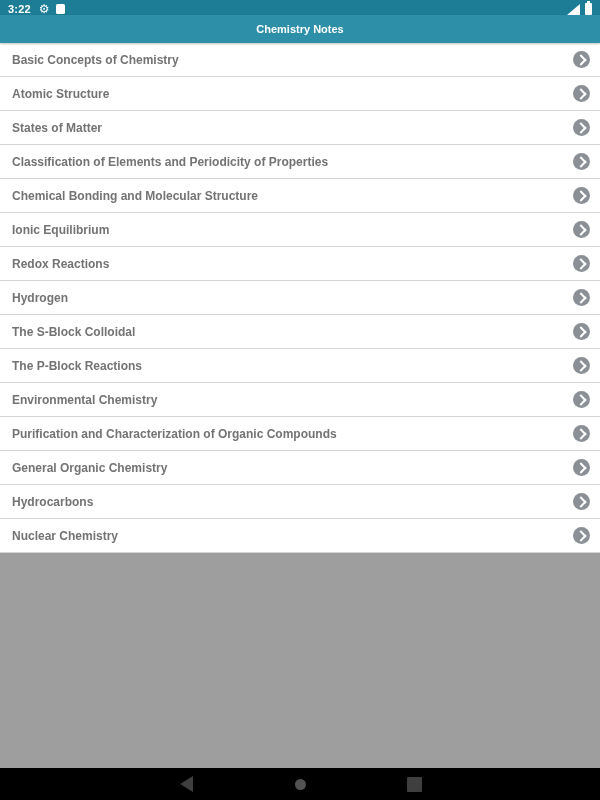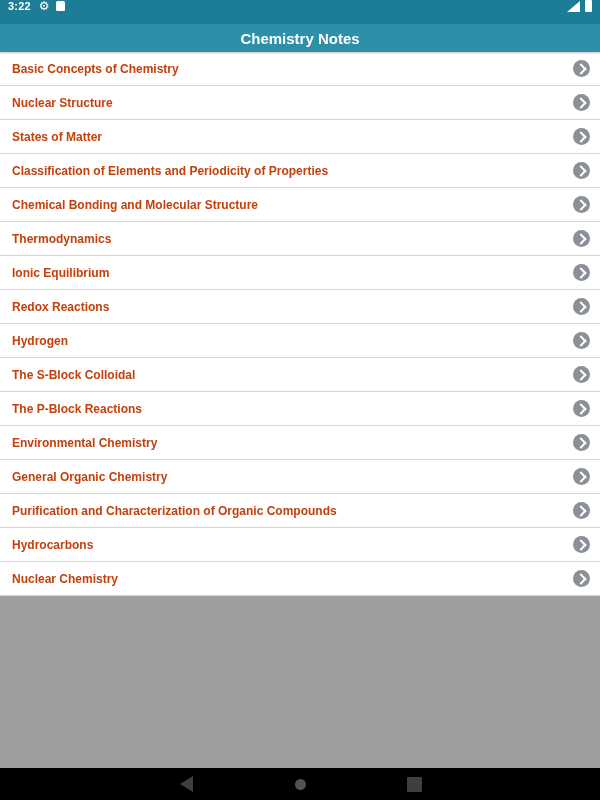--- a/index.html
+++ b/index.html
@@ -5,22 +5,22 @@
   * { margin:0; padding:0; box-sizing:border-box; }
   html,body { width:600px; height:800px; overflow:hidden; }
   body {
     font-family:"Liberation Sans","DejaVu Sans",sans-serif;
     background:#9e9e9e;
     display:flex; flex-direction:column;
   }
 
   
   .status-bar {
-    height:24px; background:#1d7d96; color:#fff;
-    display:flex; align-items:flex-start; padding:0 8px; flex:0 0 auto;
+    height:15px; background:#1d7d96; color:#fff;
+    display:flex; align-items:flex-end; padding:0 8px; flex:0 0 auto;
   }
   .status-time { font-size:11px; font-weight:bold; letter-spacing:.2px; }
   .status-left-icons { display:flex; align-items:center; gap:6px; margin-left:8px; }
   .gear-glyph { font-size:12px; line-height:1; font-family:"DejaVu Sans",sans-serif; }
   .notif-rect { width:9px; height:10px; background:#fff; border-radius:1.5px; display:inline-block; }
   .status-right-icons { margin-left:auto; display:flex; align-items:flex-end; gap:5px; }
   .wifi-wedge {
     width:13px; height:11px; background:#fff;
     clip-path:polygon(100% 0, 100% 100%, 0 100%);
     display:inline-block;
@@ -33,31 +33,31 @@
     content:""; position:absolute; top:-2px; left:2px; width:3px; height:2px; background:#fff;
   }
 
   
   .app-bar {
     height:28px; background:#2e8fa9; flex:0 0 auto;
     display:flex; align-items:center; justify-content:center;
     box-shadow:0 1px 2px rgba(0,0,0,.25);
     position:relative; z-index:2;
   }
-  .app-title { color:#fff; font-size:15px; font-weight:bold; }
+  .app-title { color:#fff; font-size:11px; font-weight:bold; }
 
   
   .list { flex:0 0 auto; background:#fff; }
   .row {
     height:34px; background:#fff; border-bottom:1px solid #d4d4d4;
     display:flex; align-items:center; padding:0 10px 0 12px;
     cursor:pointer;
   }
   .row-label {
-    font-size:12px; font-weight:bold; color:#c2410c;
+    font-size:12px; font-weight:bold; color:#737373;
     white-space:nowrap; overflow:hidden; text-overflow:ellipsis;
     padding-right:10px;
   }
   .chevron-circle {
     margin-left:auto; flex:0 0 auto;
     width:17px; height:17px; border-radius:50%;
     background:#8a9096; position:relative;
   }
   .chevron-circle::after {
     content:""; position:absolute; left:4px; top:5px;
@@ -102,43 +102,39 @@
   <span class="app-title">Chemistry Notes</span>
 </div>
 
 <div class="list" id="chapter-list">
   <div class="row">
     <span class="row-label">Basic Concepts of Chemistry</span>
     <span class="chevron-circle"></span>
   </div>
 
   <div class="row">
-    <span class="row-label">Nuclear Structure</span>
+    <span class="row-label">Atomic Structure</span>
     <span class="chevron-circle"></span>
   </div>
 
   <div class="row">
     <span class="row-label">States of Matter</span>
     <span class="chevron-circle"></span>
   </div>
 
   <div class="row">
     <span class="row-label">Classification of Elements and Periodicity of Properties</span>
     <span class="chevron-circle"></span>
   </div>
 
   <div class="row">
     <span class="row-label">Chemical Bonding and Molecular Structure</span>
     <span class="chevron-circle"></span>
   </div>
 
-  <div class="row">
-    <span class="row-label">Thermodynamics</span>
-    <span class="chevron-circle"></span>
-  </div>
 
 
   <div class="row">
     <span class="row-label">Ionic Equilibrium</span>
     <span class="chevron-circle"></span>
   </div>
 
   <div class="row">
     <span class="row-label">Redox Reactions</span>
     <span class="chevron-circle"></span>
@@ -159,26 +155,26 @@
     <span class="row-label">The P-Block Reactions</span>
     <span class="chevron-circle"></span>
   </div>
 
   <div class="row">
     <span class="row-label">Environmental Chemistry</span>
     <span class="chevron-circle"></span>
   </div>
 
   <div class="row">
+    <span class="row-label">Purification and Characterization of Organic Compounds</span>
+    <span class="chevron-circle"></span>
+  </div>
+
+  <div class="row">
     <span class="row-label">General Organic Chemistry</span>
-    <span class="chevron-circle"></span>
-  </div>
-
-  <div class="row">
-    <span class="row-label">Purification and Characterization of Organic Compounds</span>
     <span class="chevron-circle"></span>
   </div>
 
   <div class="row">
     <span class="row-label">Hydrocarbons</span>
     <span class="chevron-circle"></span>
   </div>
 
   <div class="row">
     <span class="row-label">Nuclear Chemistry</span>

